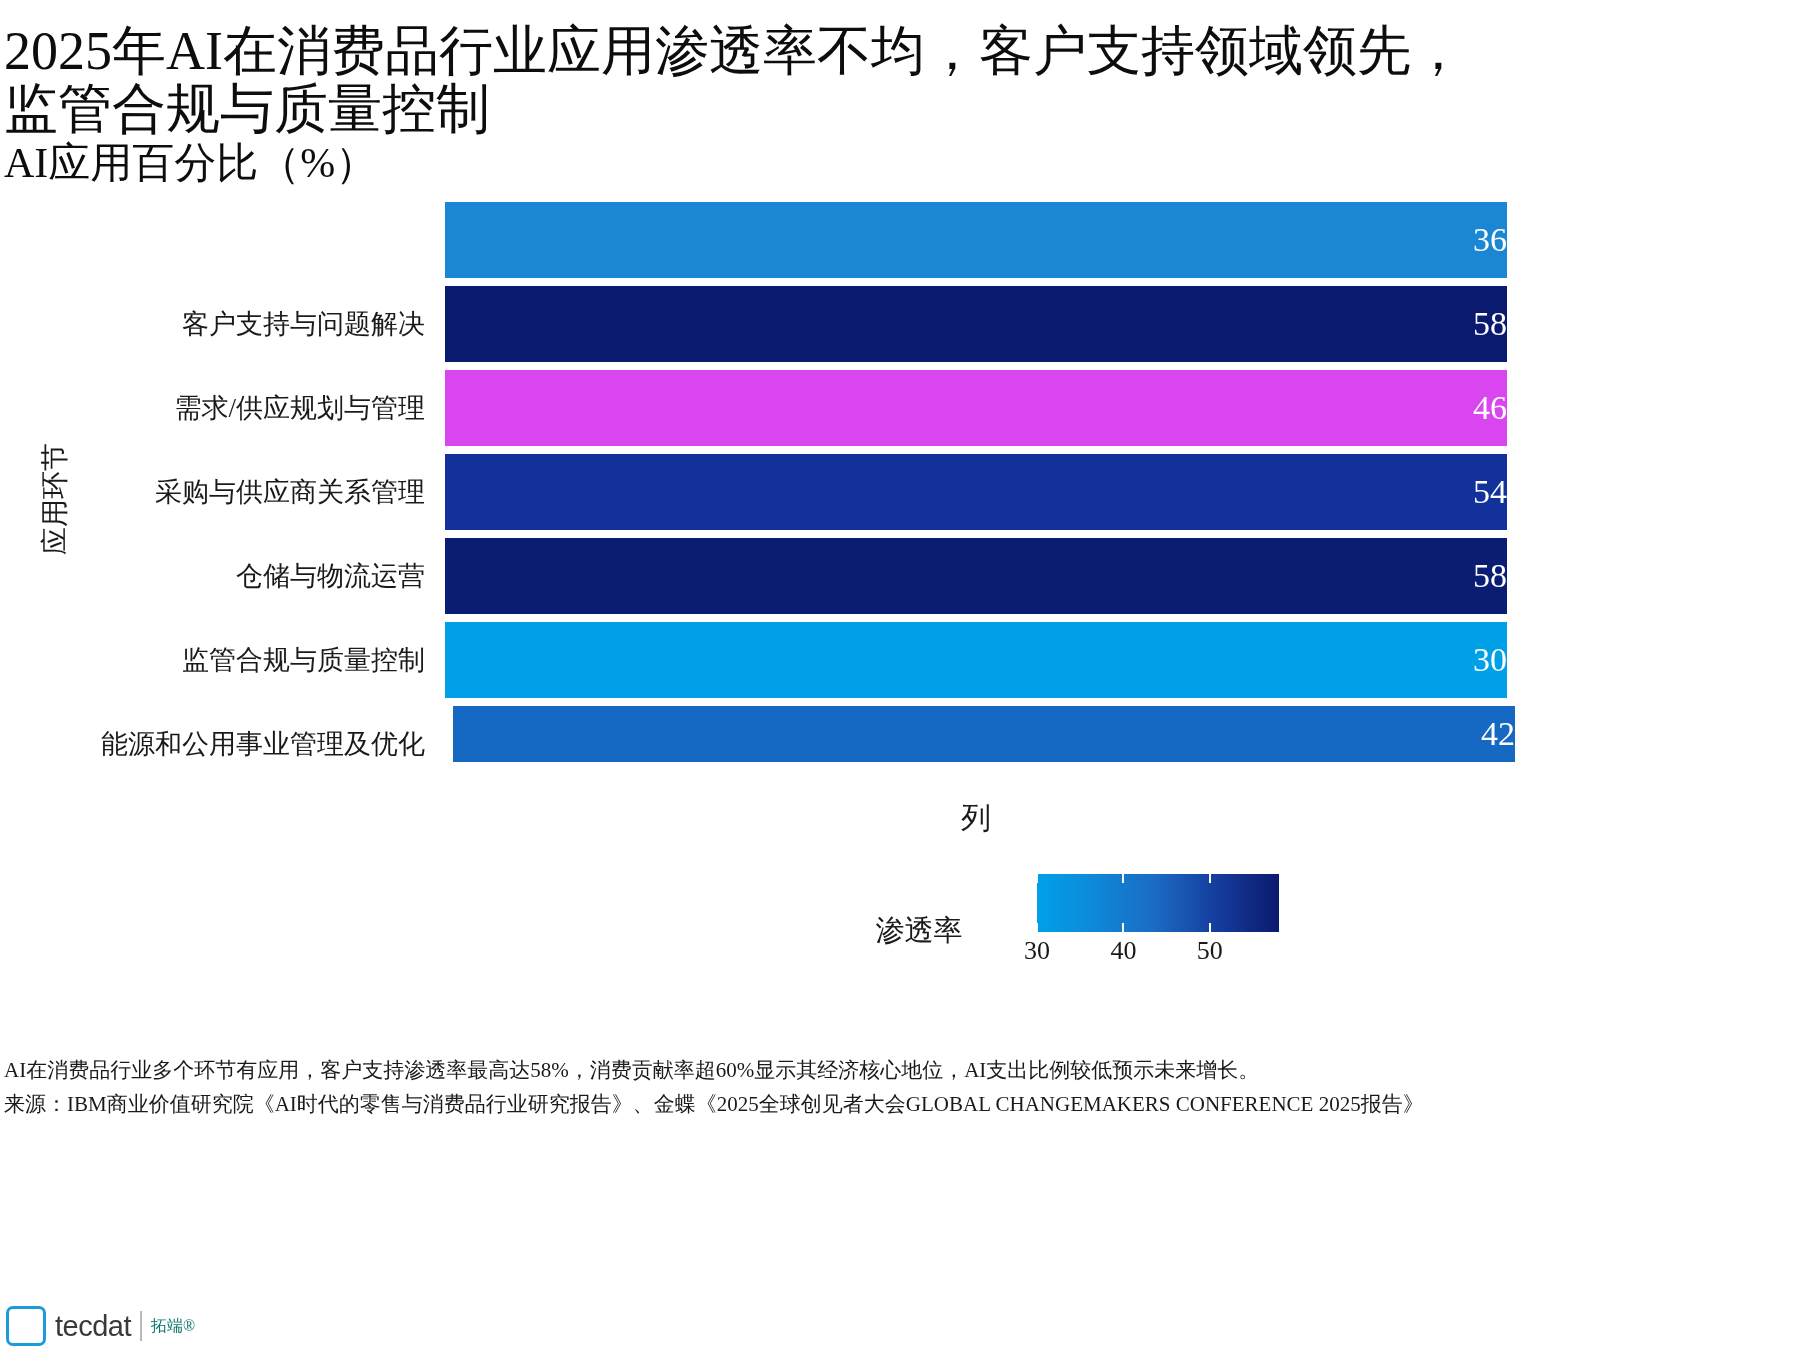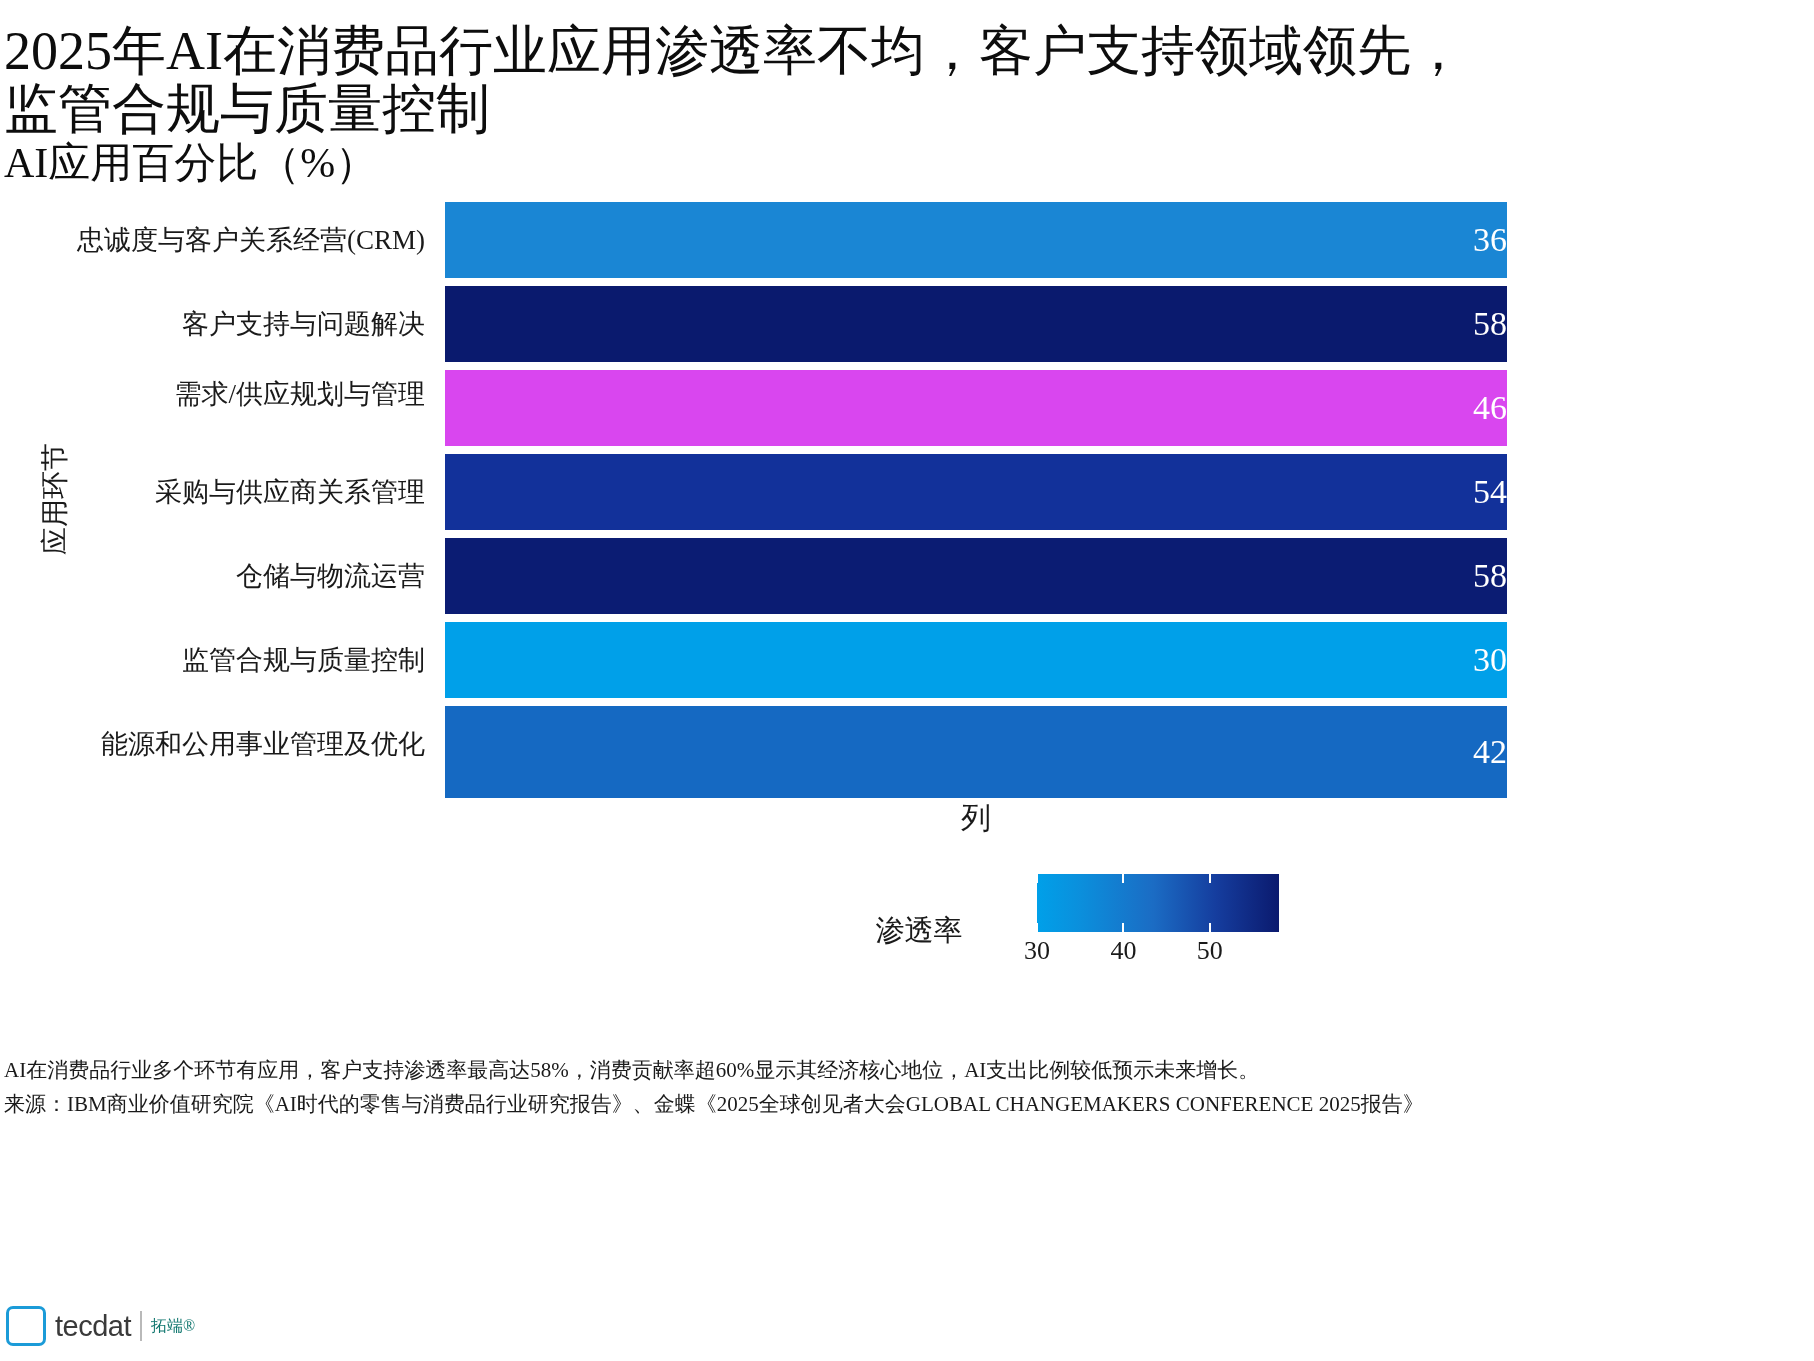--- a/index.html
+++ b/index.html
@@ -142,23 +142,22 @@
 
 <div class="canvas">
 
   <div id="title-block">
     <div class="title-line">2025年AI在消费品行业应用渗透率不均，客户支持领域领先，</div>
     <div class="title-line second">监管合规与质量控制</div>
   </div>
   <div id="subtitle">AI应用百分比（%）</div>
 
   <div id="y-tick-labels">
-      <div class="y-tick" style="top: 27px;">忠诚度与客户关系经营(CRM)</div>
       <div class="y-tick" style="top: 111px;">客户支持与问题解决</div>
-      <div class="y-tick" style="top: 181px;">需求/供应规划与管理</div>
+      <div class="y-tick" style="top: 195px;">需求/供应规划与管理</div>
       <div class="y-tick" style="top: 279px; margin-left: 23px;">采购与供应商关系管理</div>
       <div class="y-tick" style="top: 363px;">仓储与物流运营</div>
       <div class="y-tick" style="top: 447px; padding-left: 44px;">监管合规与质量控制</div>
       <div class="y-tick" style="top: 531px;">能源和公用事业管理及优化</div>
     </div>
   <div id="y-axis-title">应用环节</div>
 
   <div id="plot-area">
       <div class="bar-row" style="position: absolute; left: 0px; top: 4px; height: 76px;">
         <div class="bar" style="background: rgb(26, 134, 212);">
@@ -183,21 +182,21 @@
       <div class="bar-row" style="position: absolute; left: 0px; top: 340px; height: 76px;">
         <div class="bar" style="background: rgb(11, 28, 115);">
           <span class="bar-value">58</span>
         </div>
       </div>
       <div class="bar-row" style="position: absolute; left: 0px; top: 424px; height: 76px;">
         <div class="bar" style="background: rgb(0, 160, 233);">
           <span class="bar-value">30</span>
         </div>
       </div>
-      <div class="bar-row" style="position: absolute; left: 0px; top: 508px; height: 92px;">
+      <div class="bar-row" style="position: absolute; left: 8px; top: 508px; height: 56px;">
         <div class="bar" style="background: rgb(21, 105, 194);">
           <span class="bar-value">42</span>
         </div>
       </div>
     </div>
 
   <div id="x-axis-title">列</div>
 
   <div id="legend">
     <div id="legend-title">渗透率</div>

